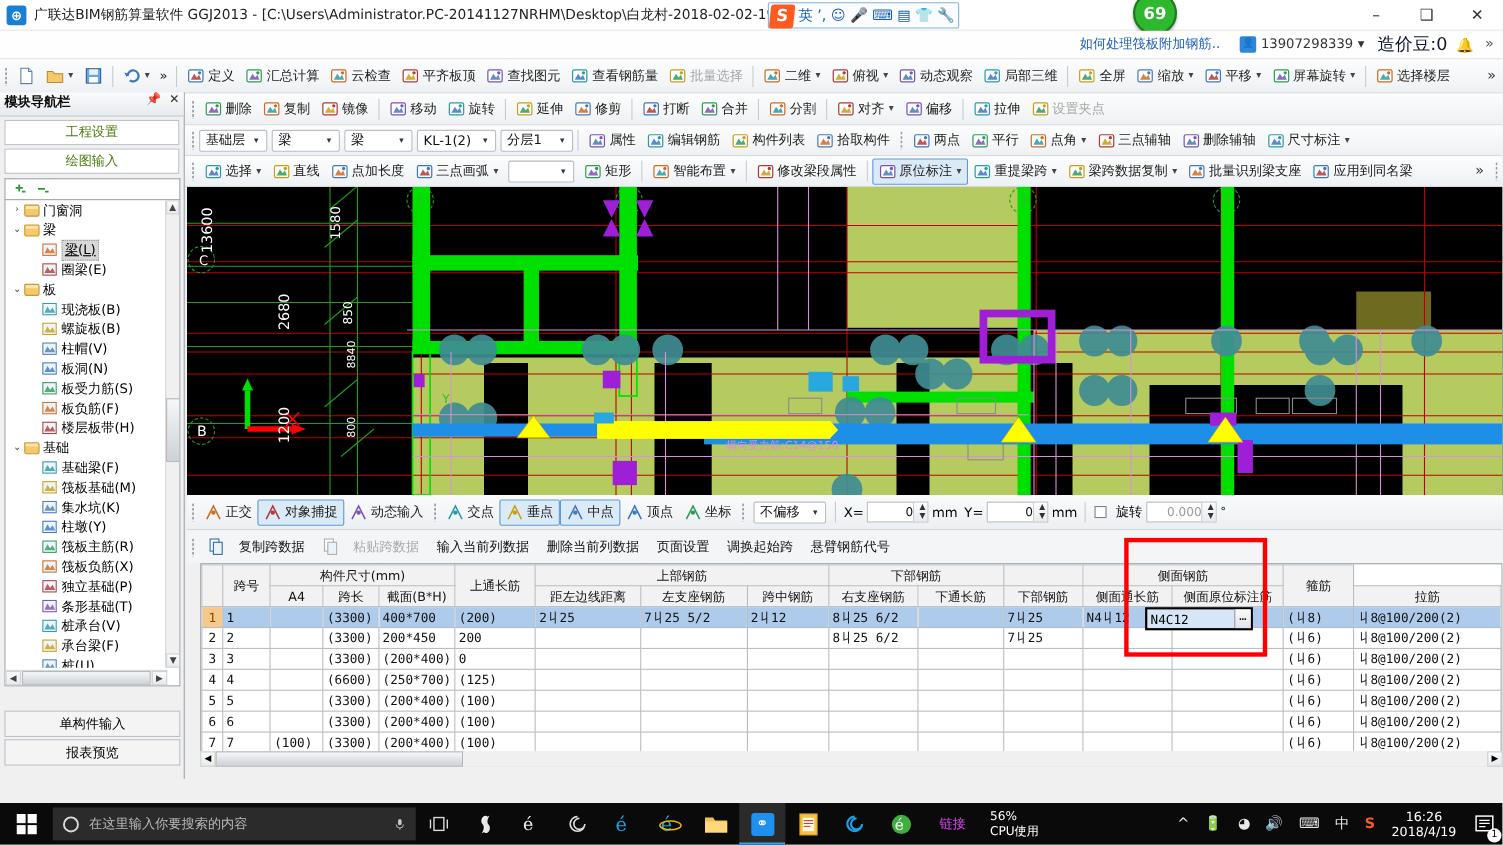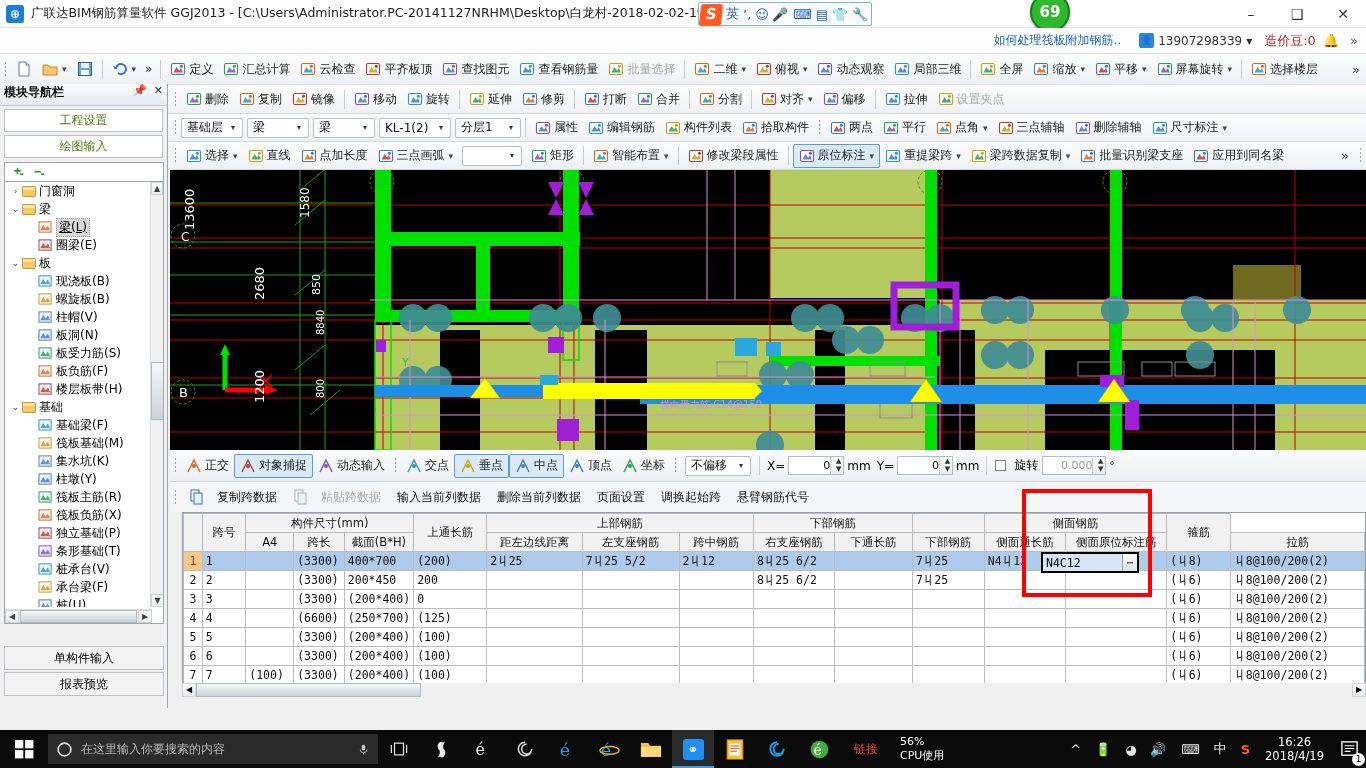--- a/index.html
+++ b/index.html
@@ -52,24 +52,24 @@
   .win-btn { width:46px; height:28px; display:flex; align-items:center; justify-content:center;
     font-size:14px; color:#333; }
 
   
   .acct-strip {
     position:absolute; top:28px; left:0; width:1366px; height:26px;
     background:#fefefe; border-bottom:1px solid #dcdcdc;
     display:flex; align-items:center; justify-content:flex-end;
   }
   .acct-link { color:#1a5fb4; font-size:12px; margin-right:18px; }
-  .acct-user { display:flex; align-items:center; gap:4px; font-size:12px; color:#333; margin-right:12px;}
+  .acct-user { display:flex; gap:4px; font-size:12px; color:#333; margin-right:12px;}
   .acct-av { width:15px;height:15px;background:#2f86d4;border-radius:2px;color:#fff;
              font-size:9px;text-align:center;line-height:15px; }
-  .acct-bean { font-size:13px; color:#b91c1c; margin-right:8px; }
+  .acct-bean { font-size:16px; color:#0f172a; margin-right:8px; }
   .bell { color:#f0a30a; font-size:13px; margin-right:10px;}
   .chev2 { color:#555; font-size:13px; margin-right:8px; }
 
   
   .tb {
     position:absolute; left:0; width:1366px;
     background:linear-gradient(#fdfdfd,#eef1f4);
     border-bottom:1px solid #d5d9dd;
     display:flex; align-items:center;
   }
@@ -1650,21 +1650,21 @@
       <svg width="20" height="20" viewBox="0 0 24 24">
           <path d="M12 4a8 8 0 1 0 8 8 6 6 0 1 1-6-6" fill="none" stroke="#19a0e8" stroke-width="2.4"></path>
         </svg>
     </div>
     <div class="tb-ic">
       <svg width="21" height="21" viewBox="0 0 24 24">
           <circle cx="12" cy="12" r="10" fill="#3fae3f"></circle>
           <text x="5" y="18" font-size="16" fill="#fff" font-family="DejaVu Serif, serif">é</text>
         </svg>
     </div>
-    <div style="color:#ef4444;font-size:12px;padding:0 14px">链接</div>
+    <div style="color:#d946ef;font-size:12px;padding:0 14px">链接</div>
     <div style="color:#fff;font-size:11px;text-align:left;line-height:14px;padding:0 8px">
       <div>56%</div>
       <div>CPU使用</div>
     </div>
     <div class="tray">
       <div class="tray-i">^</div>
       <div class="tray-i">🔋</div>
       <div class="tray-i">◕</div>
       <div class="tray-i">🔊</div>
       <div class="tray-i">⌨</div>

